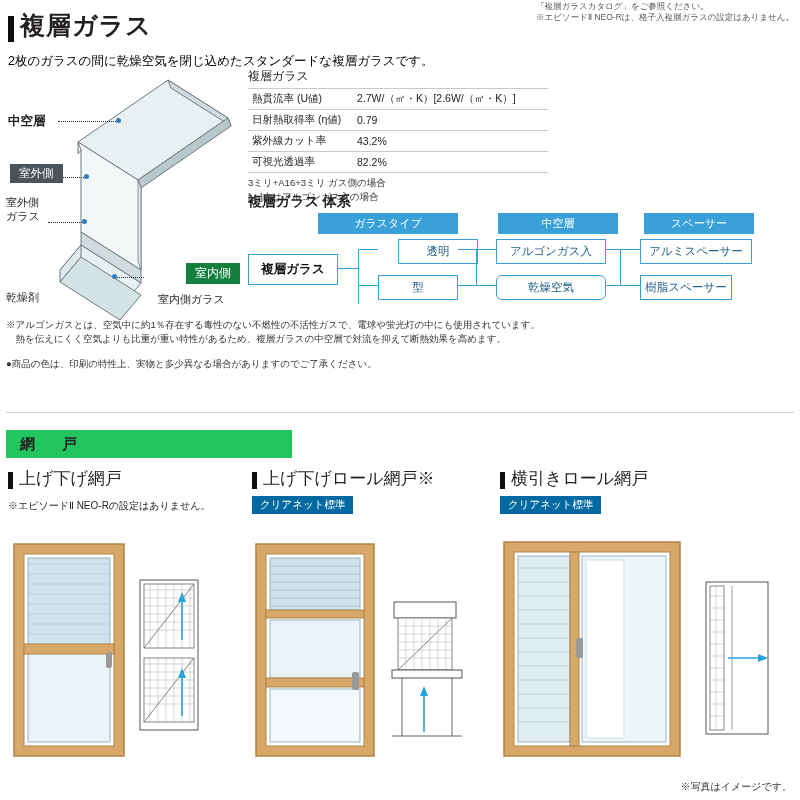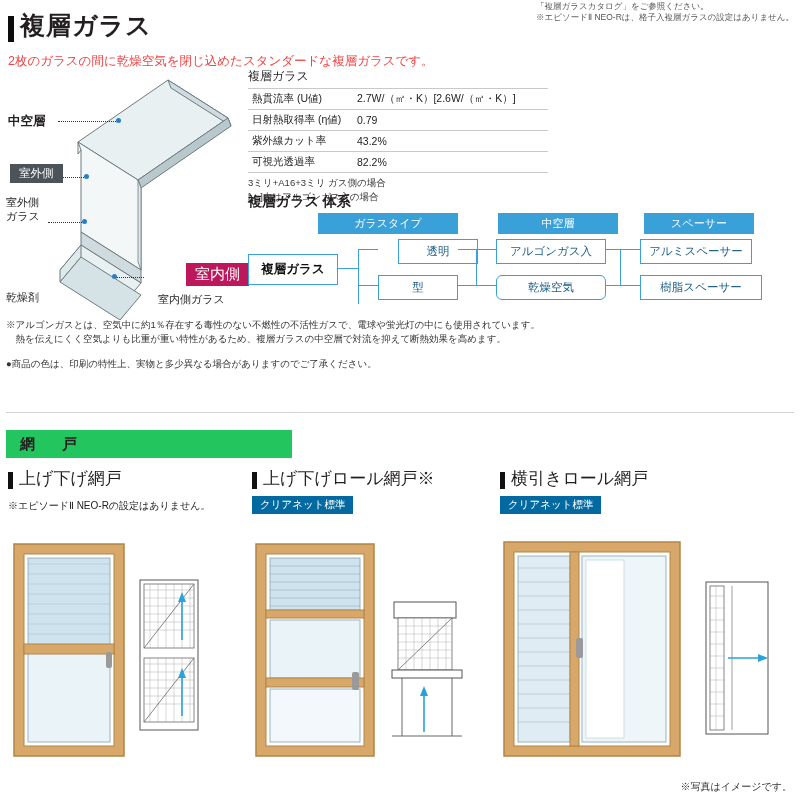--- a/index.html
+++ b/index.html
@@ -35,38 +35,38 @@
     content:"";
     position: absolute;
     left: 0; top: 4px;
     width: 6px; height: 26px;
     background: #0d0d0d;
   }
   .sec1-sub {
     position: absolute;
     left: 8px; top: 53px;
     font-size: 12.5px;
-    color: #ef4444;
+    color: #000000;
   }
   
   .diagram {
     position: absolute;
     left: 0px; top: 70px;
     width: 250px; height: 250px;
   }
   .lbl { position: absolute; font-size: 11px; white-space: nowrap; }
   .lbl-b { font-weight: bold; }
   .tag-dark {
     background: #4c5459; color: #fff;
     padding: 2px 9px; font-size: 11.5px;
     display: inline-block;
   }
   .tag-gray {
-    background: #be185d; color: #fff;
-    padding: 2px 9px; font-size: 15px;
+    background: #15803d; color: #fff;
+    padding: 2px 9px; font-size: 12px;
     display: inline-block;
   }
   .dotline { position:absolute; border-top: 1px dotted #333; }
   .dot { position:absolute; width:5px;height:5px;border-radius:50%;background:#2b7fc4; }
   
   .spec-wrap { position:absolute; left: 248px; top: 68px; width: 300px; }
   .spec-title { font-size: 12px; margin-bottom: 3px; }
   table.spec { border-collapse: collapse; width: 300px; font-size: 10.5px; }
   table.spec td {
     border-bottom: 1px solid #c9c9c9;
@@ -230,21 +230,21 @@
 
   <div class="bx-main" style="left:0px; top:41px; width:90px;">複層ガラス</div>
 
   <div class="bx" style="left:130px; top:26px; width:80px;margin-left:20px;">透明</div>
   <div class="bx" style="left:130px; top:62px; width:80px;">型</div>
 
   <div class="bx" style="left:248px; top:26px; width:110px;">アルゴンガス入</div>
   <div class="bx" style="left:248px; top:62px; width:110px;border-radius:6px;">乾燥空気</div>
 
   <div class="bx" style="left:392px; top:26px; width:112px;">アルミスペーサー</div>
-  <div class="bx" style="left:392px; top:62px; width:122px;">樹脂スペーサー</div>
+  <div class="bx" style="left:392px; top:62px; width:92px;">樹脂スペーサー</div>
 
   <div class="ln" style="left:90px; top:55px; width:20px; height:1px;"></div>
   <div class="ln" style="left:110px; top:36px; width:1px; height:55px;"></div>
   <div class="ln" style="left:110px; top:36px; width:20px; height:1px;"></div>
   <div class="ln" style="left:110px; top:72px; width:20px; height:1px;"></div>
 
   <div class="ln" style="left:210px; top:36px; width:18px; height:1px;"></div>
   <div class="ln" style="left:210px; top:72px; width:18px; height:1px;"></div>
   <div class="ln" style="left:228px; top:36px; width:1px; height:37px;"></div>
   <div class="ln" style="left:228px; top:36px; width:20px; height:1px;"></div>

